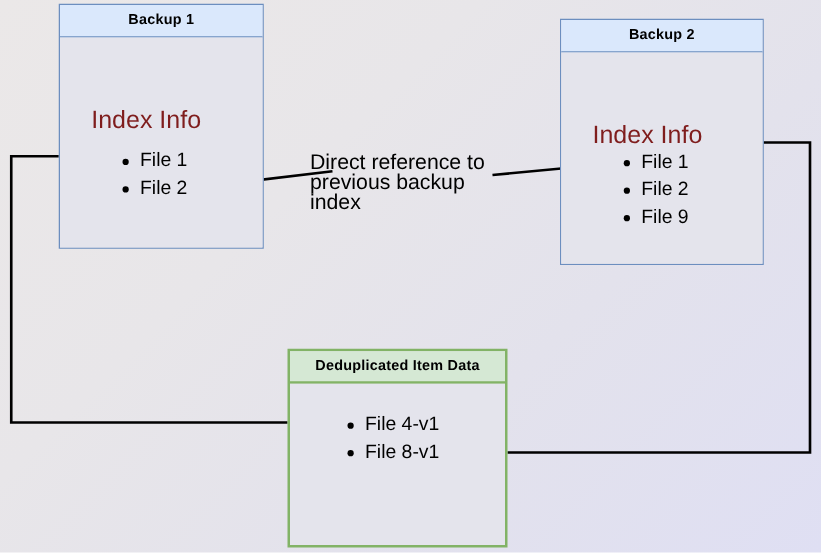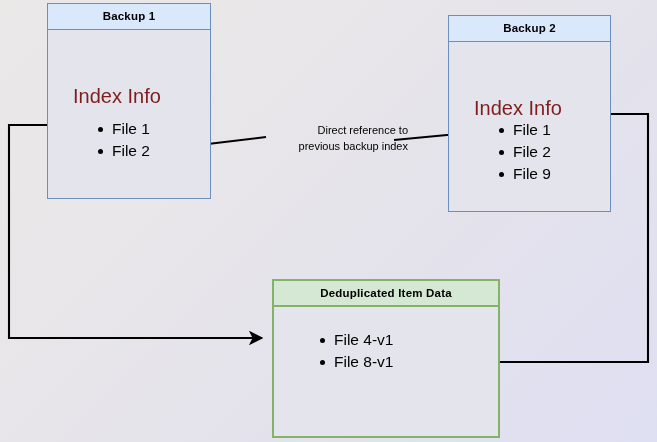--- a/index.html
+++ b/index.html
@@ -98,24 +98,24 @@
     left: 4px;
     top: 9px;
     width: 5px;
     height: 5px;
     border-radius: 50%;
     background: #000;
   }
 
   .edge-label {
     position: absolute;
-    font-size: 11px;
+    font-size: 17px;
     line-height: 16px;
     color: #000;
-    text-align: right;
+    text-align: left;
     white-space: pre-line;
   }
 </style>
 </head>
 <body>
 
 <div id="canvas">
 
   <svg class="edges" viewBox="0 0 657 442" xmlns="http://www.w3.org/2000/svg">
     <defs>
@@ -148,21 +148,21 @@
     <div class="box-body">
       <div class="index-label" style="left:25px; top:55px;">Index Info</div>
       <ul class="file-list" style="left:46px; top:77px;">
         <li>File 1</li>
         <li>File 2</li>
         <li>File 9</li>
       </ul>
     </div>
   </div>
 
-  <div class="box box-green" style="left:230px; top:279px; width:228px; height:159px;margin-left:42px;">
+  <div class="box box-green" style="left:230px; top:279px; width:176px; height:159px;">
     <div class="box-title">Deduplicated Item Data</div>
     <div class="box-body">
       <ul class="file-list" style="left:42px; top:22px;">
         <li>File 4-v1</li>
         <li>File 8-v1</li>
       </ul>
     </div>
   </div>
 
   <div class="edge-label" style="left:248px; top:122px; width:160px;">Direct reference to

